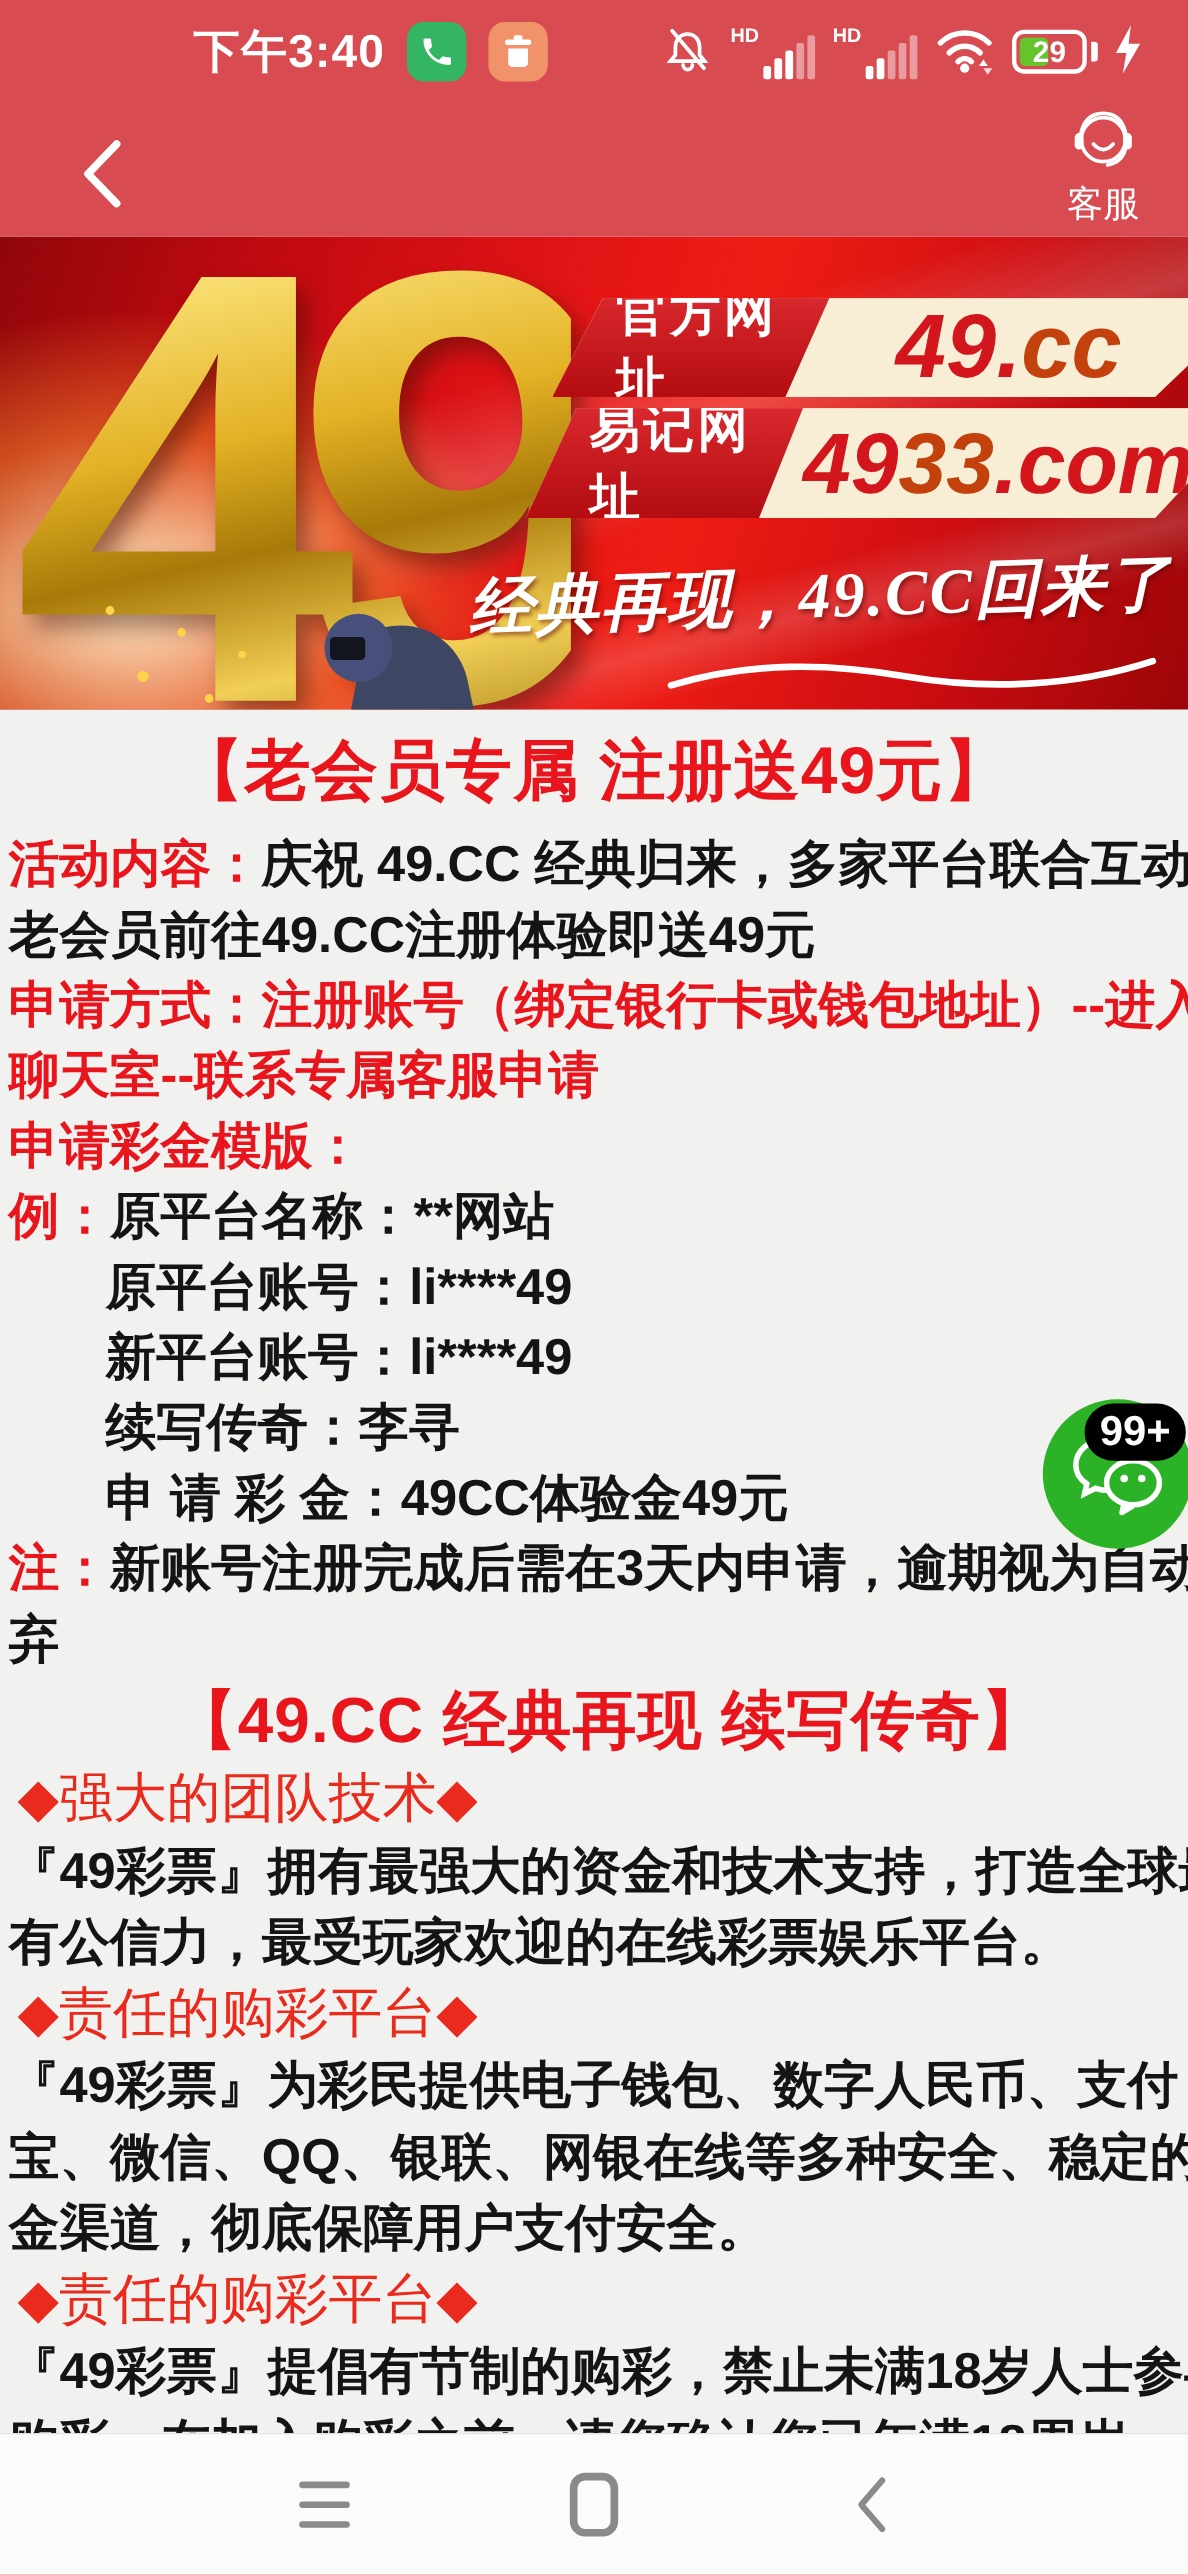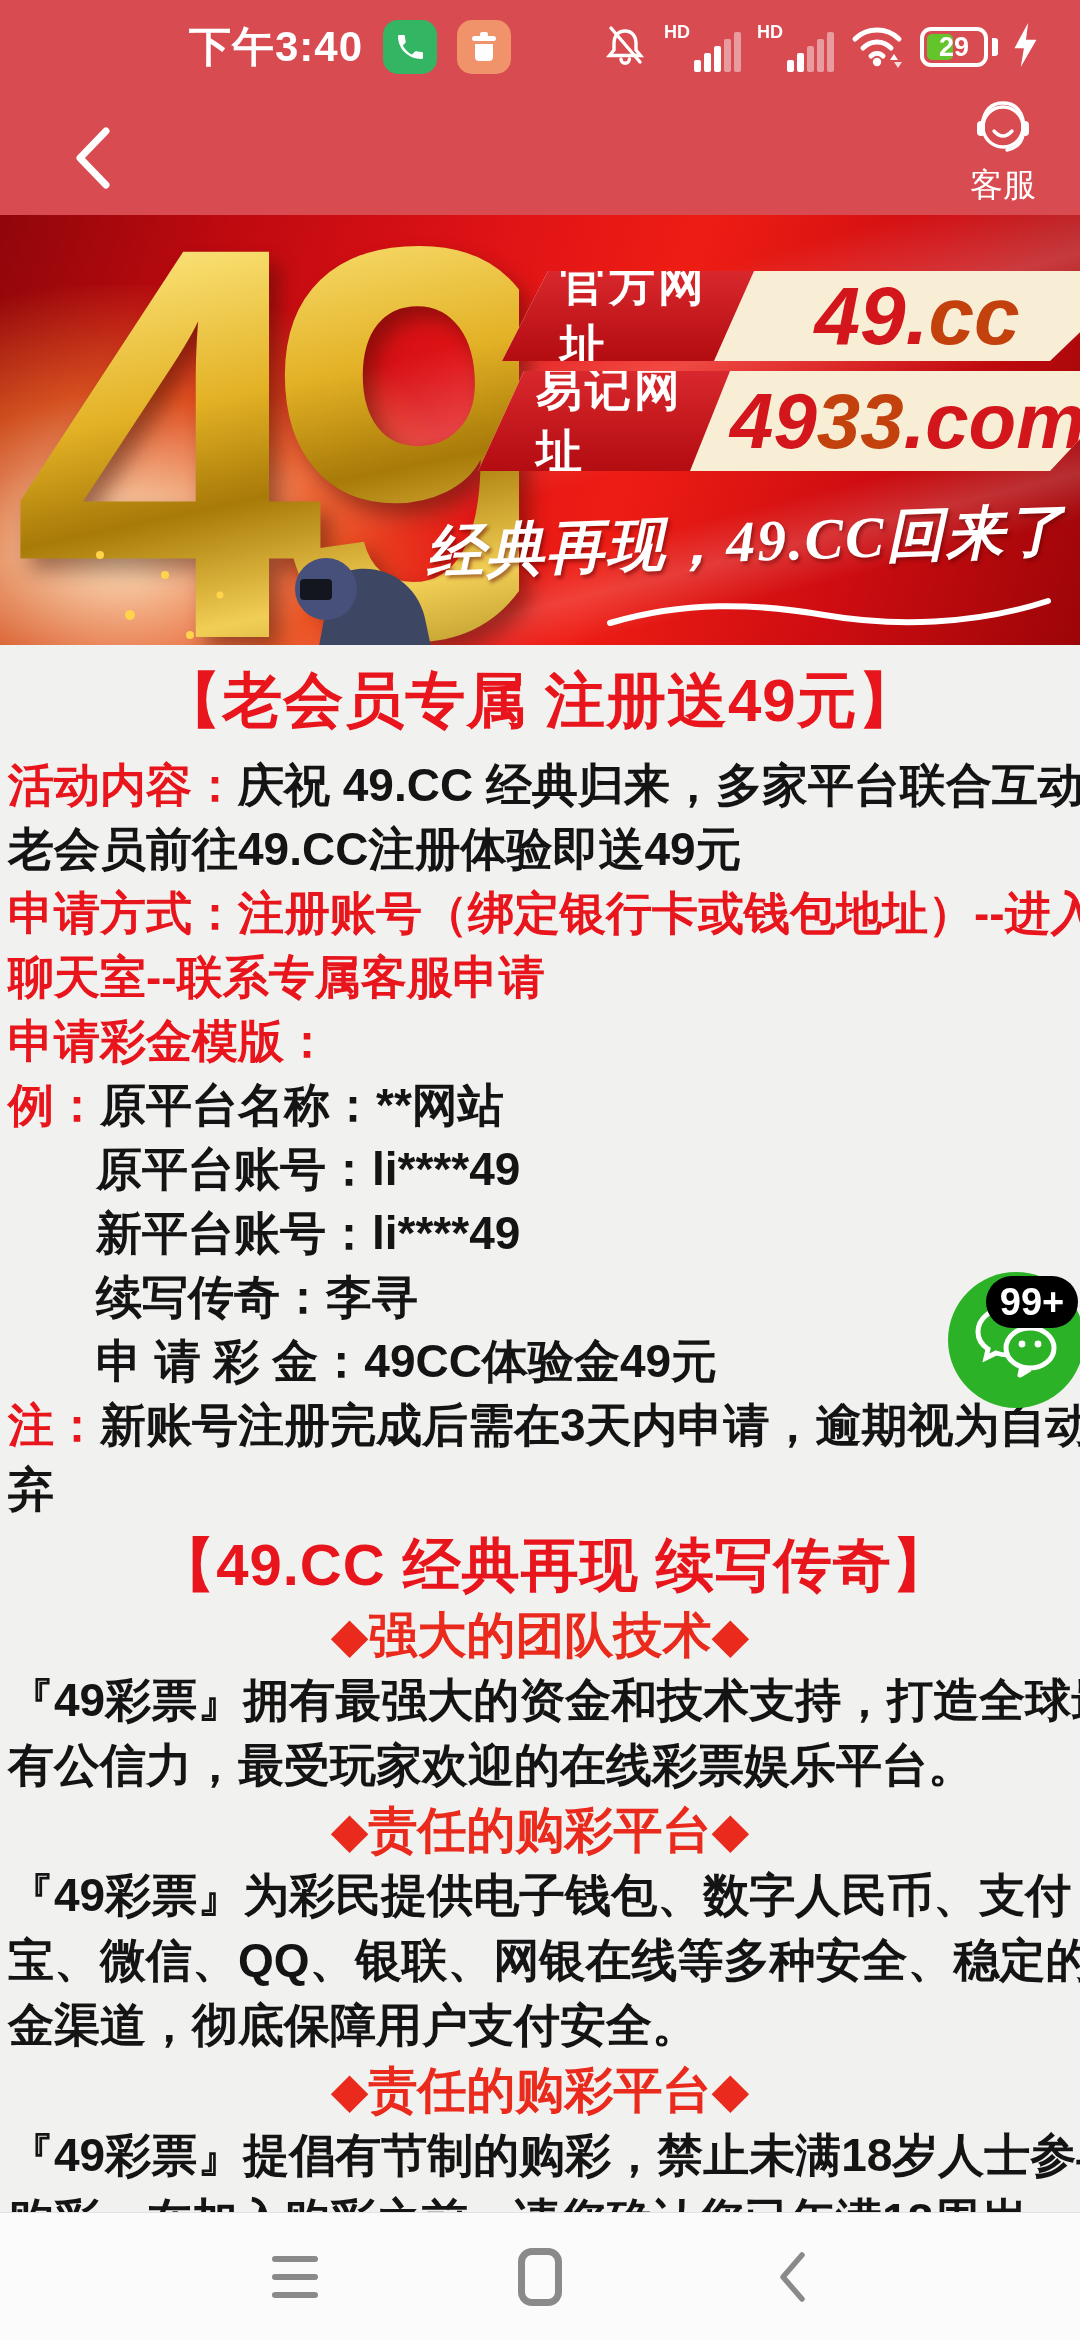--- a/index.html
+++ b/index.html
@@ -3,21 +3,21 @@
 <meta charset="utf-8">
 <style>
   * { margin:0; padding:0; box-sizing:border-box; }
   html,body { width:1080px; height:2340px; }
   body { font-family:"Liberation Sans","DejaVu Sans",sans-serif; background:#f1f1ef; }
   #screen { position:relative; width:1080px; height:2340px; overflow:hidden; background:#f1f1ef; }
 
   
   .topbar { position:absolute; left:0; top:0; width:1080px; height:215px; background:#d84b50; z-index:5; }
   .statusbar { position:absolute; left:0; top:0; width:1080px; height:95px; }
-  .sb-left { position:absolute; left:189px; top:18px; height:58px; display:flex; align-items:center; gap:20px; }
+  .sb-left { position:absolute; left:176px; top:18px; height:58px; display:flex; align-items:center; gap:20px; }
   .sb-time { color:#fff; font-size:42px; font-weight:bold; letter-spacing:1px; }
   .appic { width:54px; height:54px; border-radius:15px; display:flex; align-items:center; justify-content:center; }
   .appic.phone { background:#33b564; }
   .appic.rec { background:#f0926a; }
   .sb-right { position:absolute; right:42px; top:16px; height:62px; display:flex; align-items:center; gap:16px; }
   .sig { display:flex; align-items:flex-end; gap:2px; height:50px; position:relative; }
   .hd { color:#fff; font-size:18px; font-weight:bold; align-self:flex-start; margin-right:2px; letter-spacing:0; }
   .bars { display:flex; align-items:flex-end; gap:3px; }
   .bar { width:7px; background:#fff; border-radius:2px; }
   .battery { position:relative; width:68px; height:40px; border:4px solid #fff; border-radius:11px; }
@@ -57,21 +57,21 @@
     font-family:"Liberation Serif","DejaVu Serif",serif; transform:rotate(-2deg); letter-spacing:2px; text-shadow:2px 3px 4px rgba(90,0,0,.5); }
   .wave { position:absolute; right:26px; top:378px; }
 
   
   .content { position:absolute; left:0; top:645px; width:1080px; }
   .big-title { text-align:center; color:#e9151c; font-weight:bold; font-size:60px; line-height:72px; margin:20px 0 16px 0; letter-spacing:1px; }
   .pline { padding:0 8px; font-size:46px; line-height:64px; color:#141414; font-weight:600; white-space:nowrap; }
   .pline .red { color:#e9151c; font-weight:bold; }
   .pline.indent { padding-left:96px; }
   .legend-title { text-align:center; color:#e9151c; font-weight:bold; font-size:58px; line-height:76px; margin-top:6px; letter-spacing:1px;padding-left:28px; }
-  .sec-head { padding:0 4px; color:#e92a1c; font-weight:bold; font-size:49px; line-height:65px; white-space:nowrap;text-align:center; }
+  .sec-head { padding:0 16px; color:#e92a1c; font-weight:normal; font-size:49px; line-height:65px; white-space:nowrap; }
   .sec-line { padding:0 8px; font-size:46px; line-height:65px; color:#141414; font-weight:600; white-space:nowrap; }
 
   
   .wechat-float { position:absolute; left:948px; top:1272px; width:150px; height:136px; z-index:8; }
   .wc-circle { position:absolute; left:0; top:0; width:136px; height:136px; border-radius:50%; background:#2cb226; display:flex; align-items:center; justify-content:center; }
   .wc-badge { position:absolute; left:38px; top:4px; width:92px; height:52px; background:#000000; border-radius:27px; display:flex; align-items:center; justify-content:center; color:#fff; font-size:38px; font-weight:bold; }
 
   
   .bottomnav { position:absolute; left:0; top:2212px; width:1080px; height:128px; background:#fbfbfb; border-top:1px solid #e2e2e2; z-index:10; }
   .nav-btn { position:absolute; top:0; width:160px; height:128px; display:flex; align-items:center; justify-content:center; }

